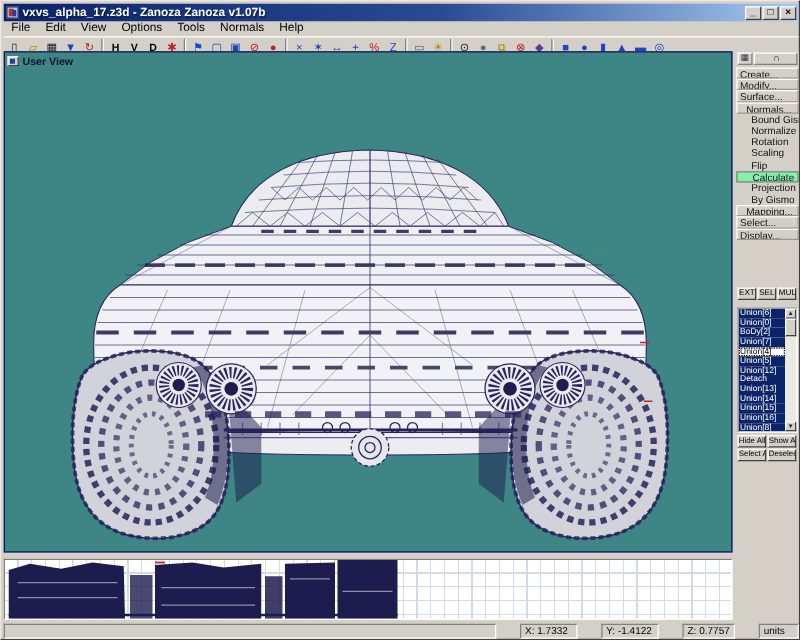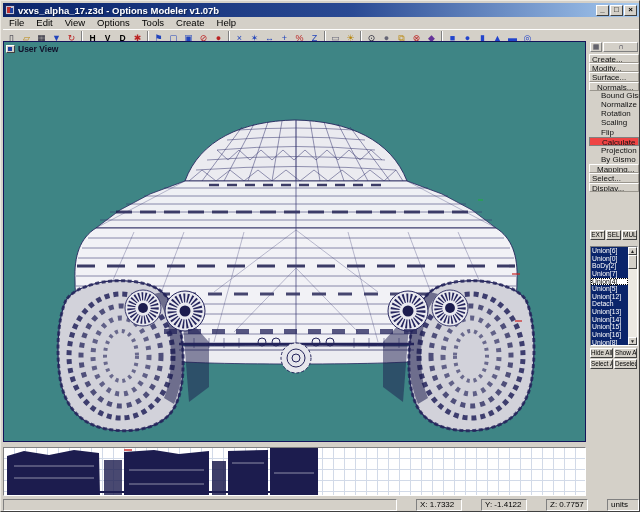--- a/index.html
+++ b/index.html
@@ -58,21 +58,21 @@
   .side-panel { position:absolute; left:588px; top:40px; width:50px; height:457px; background:#D4D0C8; }
   .panel-toprow { position:absolute; left:1px; top:1px; display:flex; gap:1px; }
   .ptb { height:10px; background:#D4D0C8; border:1px solid; border-color:#fff #808080 #808080 #fff;
     font-size:7px; line-height:8px; text-align:center; color:#334; }
   .ptb.small { width:12px; }
   .ptb.wide { width:35px; font-size:8px; letter-spacing:-1px; }
   .cmds { position:absolute; left:0; top:13px; width:50px; }
   .cmd { height:9.2px; font-size:8px; line-height:9px; color:#111; white-space:nowrap; overflow:hidden; }
   .cmd.lv0 { padding-left:2px; } .cmd.lv1 { padding-left:7px; } .cmd.lv2 { padding-left:12px; }
   .cmd.boxed { border:1px solid; border-color:#fff #9a968e #9a968e #fff; }
-  .cmd.latched { border:1px solid #808080; background:#ef4444; }
+  .cmd.latched { border:1px solid #808080; background:#86efac; }
   .modes { position:absolute; left:1px; top:189px; display:flex; gap:1px; }
   .mode-btn { width:15px; height:10px; background:#D4D0C8; border:1px solid;
     border-color:#fff #404040 #404040 #fff; font-size:6.5px; line-height:8px; text-align:center; }
   .objlist { position:absolute; left:1px; top:205px; width:48px; height:100px;
     background:#fff; border:1px solid; border-color:#808080 #fff #fff #808080; display:flex; }
   .rows { flex:1; overflow:hidden; }
   .row { height:7.65px; font-size:6.8px; line-height:7.6px; padding-left:1px;
     color:#000; white-space:nowrap; }
   .row.sel { background:#0A246A; color:#fff; }
   .row.focused { background:#fff; color:#000; outline:1px dotted #000; outline-offset:-1px; }
@@ -94,33 +94,33 @@
   .spanel.fill { flex:1; }
   .spanel.w1{width:46px} .spanel.w2{width:46px} .spanel.w3{width:42px} .spanel.w4{width:32px}
 </style>
 </head>
 <body>
 
 <div id="app">
 
   <div class="titlebar">
     <span class="app-icon"></span>
-    <span class="title-text">vxvs_alpha_17.z3d - Options Modeler v1.07b</span>
+    <span class="title-text">vxvs_alpha_17.z3d - Zanoza Zanoza v1.07b</span>
     <span class="winbtn">_</span>
     <span class="winbtn">□</span>
     <span class="winbtn">×</span>
   </div>
 
   <div class="menubar">
     <span class="menu-item">File</span>
     <span class="menu-item">Edit</span>
     <span class="menu-item">View</span>
     <span class="menu-item">Options</span>
     <span class="menu-item">Tools</span>
-    <span class="menu-item">Create</span>
+    <span class="menu-item">Normals</span>
     <span class="menu-item">Help</span>
   </div>
 
   <div class="toolbar">
     <span class="tbtn c-navy">▯</span>
     <span class="tbtn c-gold">▱</span>
     <span class="tbtn c-navy">▦</span>
     <span class="tbtn c-blue">▼</span>
     <span class="tbtn c-red">↻</span>
     <span class="tsep"></span>

